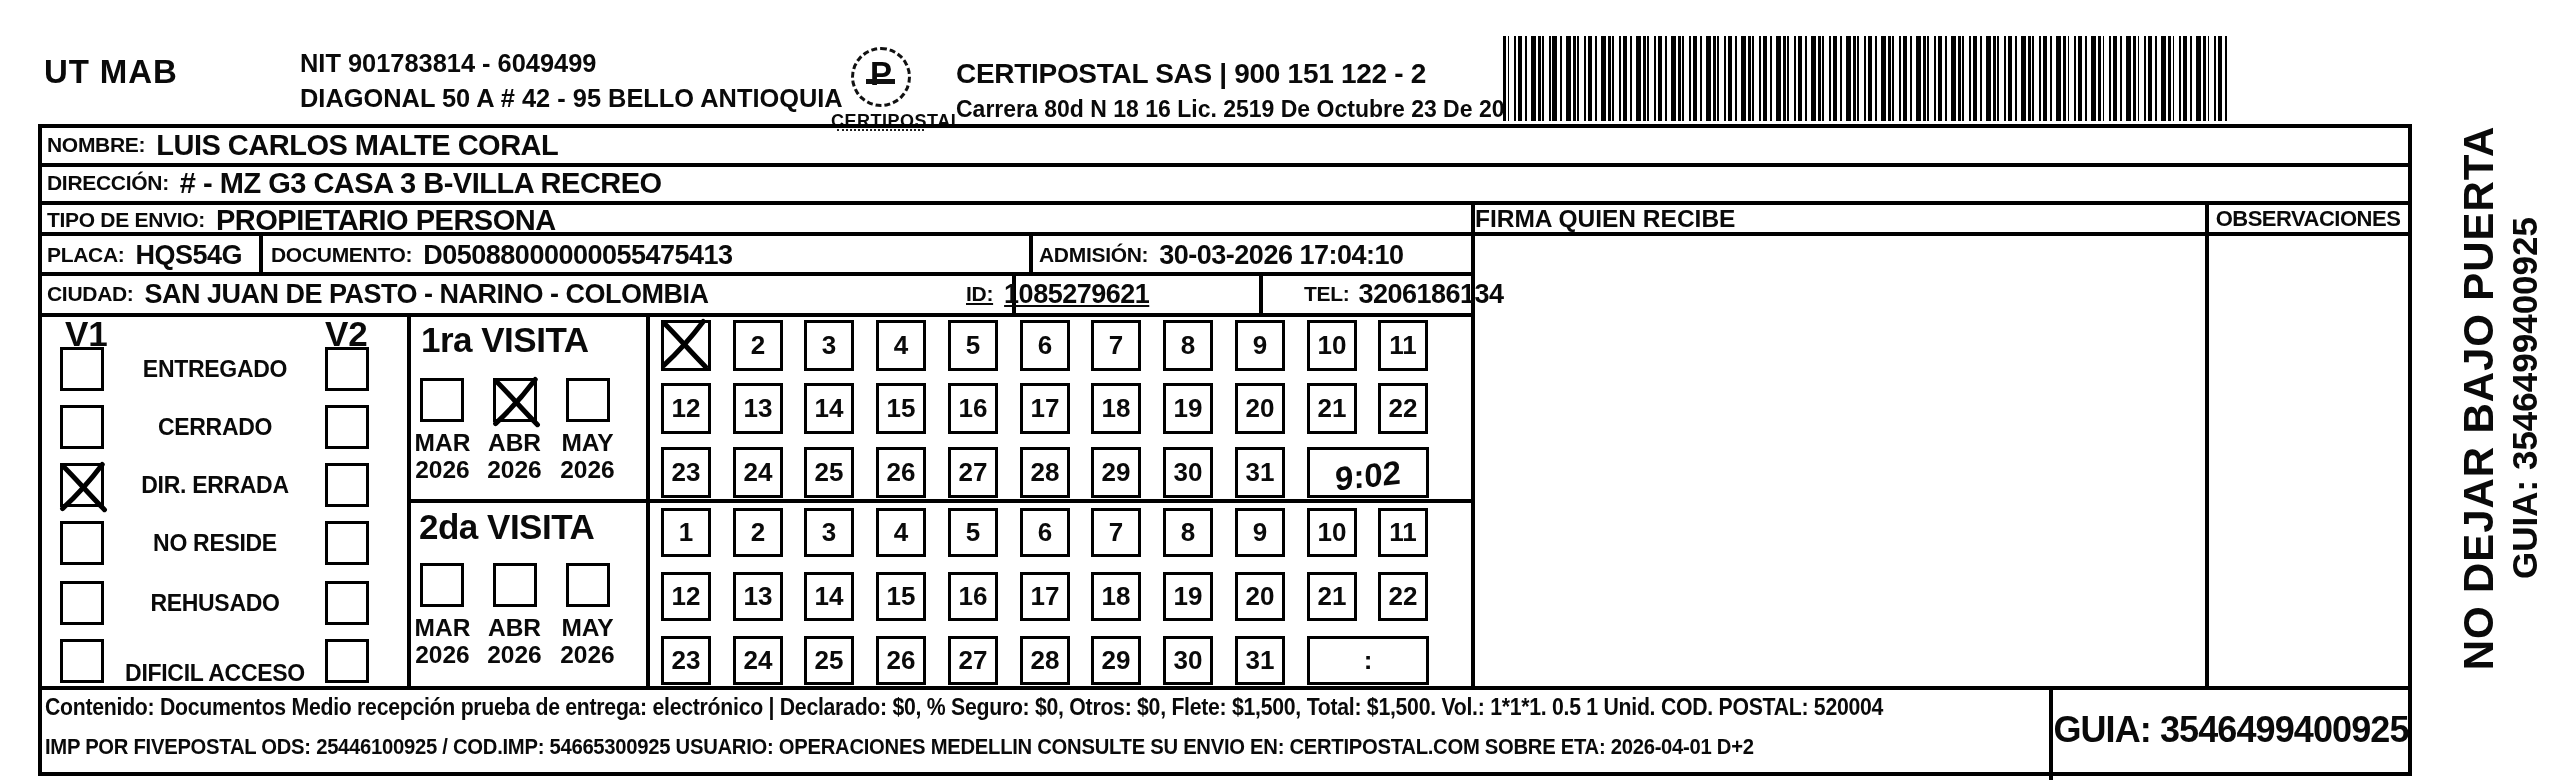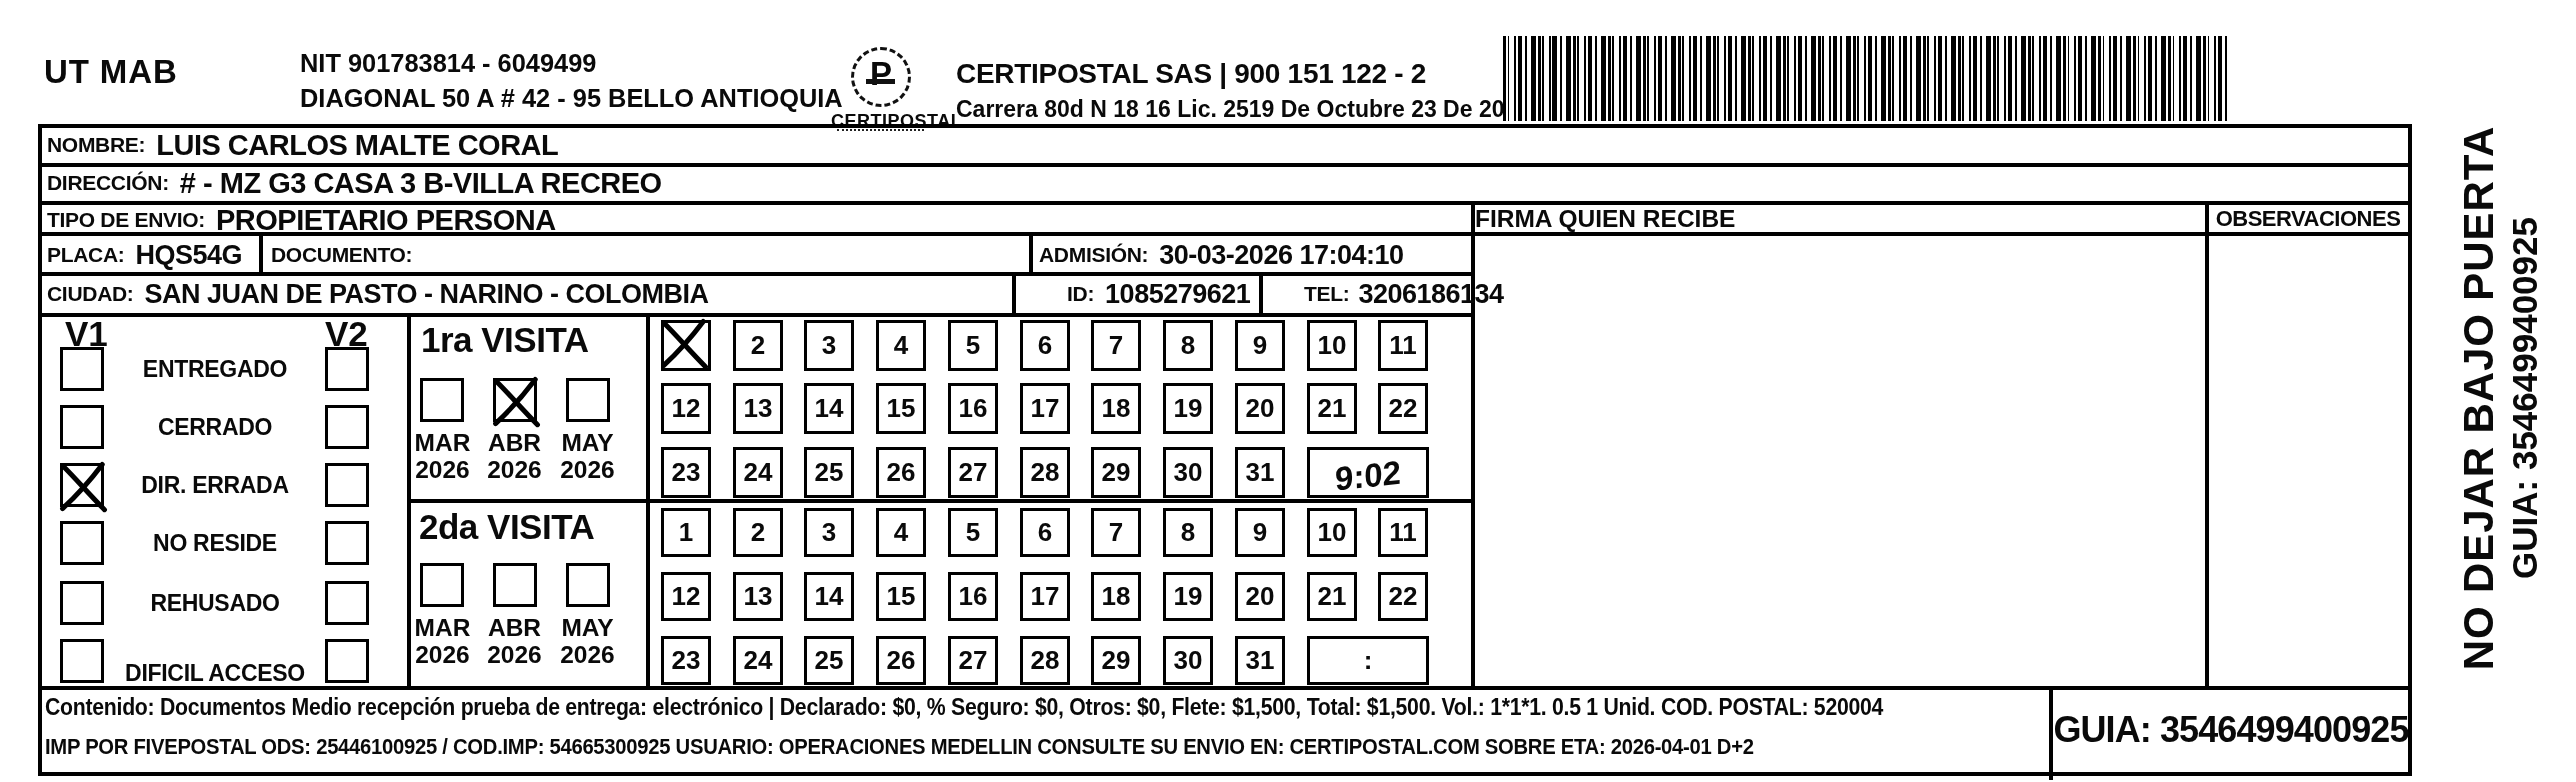--- a/index.html
+++ b/index.html
@@ -23,21 +23,21 @@
   .barcode{position:absolute;left:1503px;top:36px;width:726px;height:85px;
     background:repeating-linear-gradient(90deg,#000 0 2.7px,#fff 2.7px 4.5px,#000 4.5px 6.4px,#fff 6.4px 11px,#000 11px 12.7px,#fff 12.7px 14.5px,#000 14.5px 19px,#fff 19px 22px,#000 22px 23.6px,#fff 23.6px 28px,#000 28px 33px,#fff 33px 35px);}
 
   
   .frow{position:absolute;display:flex;gap:11px;align-items:center;height:36px;white-space:nowrap;}
   .flabel{font-weight:700;font-size:21px;letter-spacing:-0.3px;}
   .fval{font-weight:600;font-size:29px;letter-spacing:-0.5px;}
   .frow.small .fval{font-size:27px;}
   #row-nombre{left:47px;top:127px;} #row-direccion{left:47px;top:165px;} #row-tipo{left:47px;top:202px;}
   #cell-placa{left:47px;top:237px;} #cell-documento{left:271px;top:237px;} #cell-admision{left:1039px;top:237px;}
-  #cell-ciudad{left:47px;top:276px;} #cell-id{left:1067px;top:276px;} #cell-tel{left:1304px;top:276px;gap:9px;}
+  #cell-ciudad{left:47px;top:276px;} #cell-id{left:966px;top:276px;text-decoration:underline;} #cell-tel{left:1304px;top:276px;gap:9px;}
 
   .firma-h{position:absolute;left:1475px;top:205px;width:726px;text-align:left;font-size:24.5px;font-weight:700;}
   .obs-h{position:absolute;left:2206px;top:206px;width:204px;text-align:center;font-size:22px;font-weight:700;letter-spacing:-0.5px;}
 
   
   .vhead{position:absolute;font-size:35px;font-weight:800;}
   .vtitle{position:absolute;font-size:35px;font-weight:800;letter-spacing:-0.5px;}
   .cb{position:absolute;width:44px;height:44px;border:3.6px solid #000;box-sizing:border-box;background:#fff;}
   .slab{position:absolute;font-weight:700;font-size:23px;text-align:center;letter-spacing:-0.3px;}
   .mlab{position:absolute;font-weight:700;font-size:24.5px;text-align:center;}
@@ -103,20 +103,21 @@
   <div class="frow" id="row-tipo">
     <span class="flabel">TIPO DE ENVIO:</span>
     <span class="fval">PROPIETARIO PERSONA</span>
   </div>
   <div class="frow small" id="cell-placa">
     <span class="flabel">PLACA:</span>
     <span class="fval">HQS54G</span>
   </div>
   <div class="frow small" id="cell-documento">
     <span class="flabel">DOCUMENTO:</span>
+    <span class="fval">D05088000000055475413</span>
   </div>
   <div class="frow small" id="cell-admision">
     <span class="flabel">ADMISIÓN:</span>
     <span class="fval">30-03-2026 17:04:10</span>
   </div>
   <div class="frow small" id="cell-ciudad">
     <span class="flabel">CIUDAD:</span>
     <span class="fval">SAN JUAN DE PASTO - NARINO - COLOMBIA</span>
   </div>
   <div class="frow small" id="cell-id">

